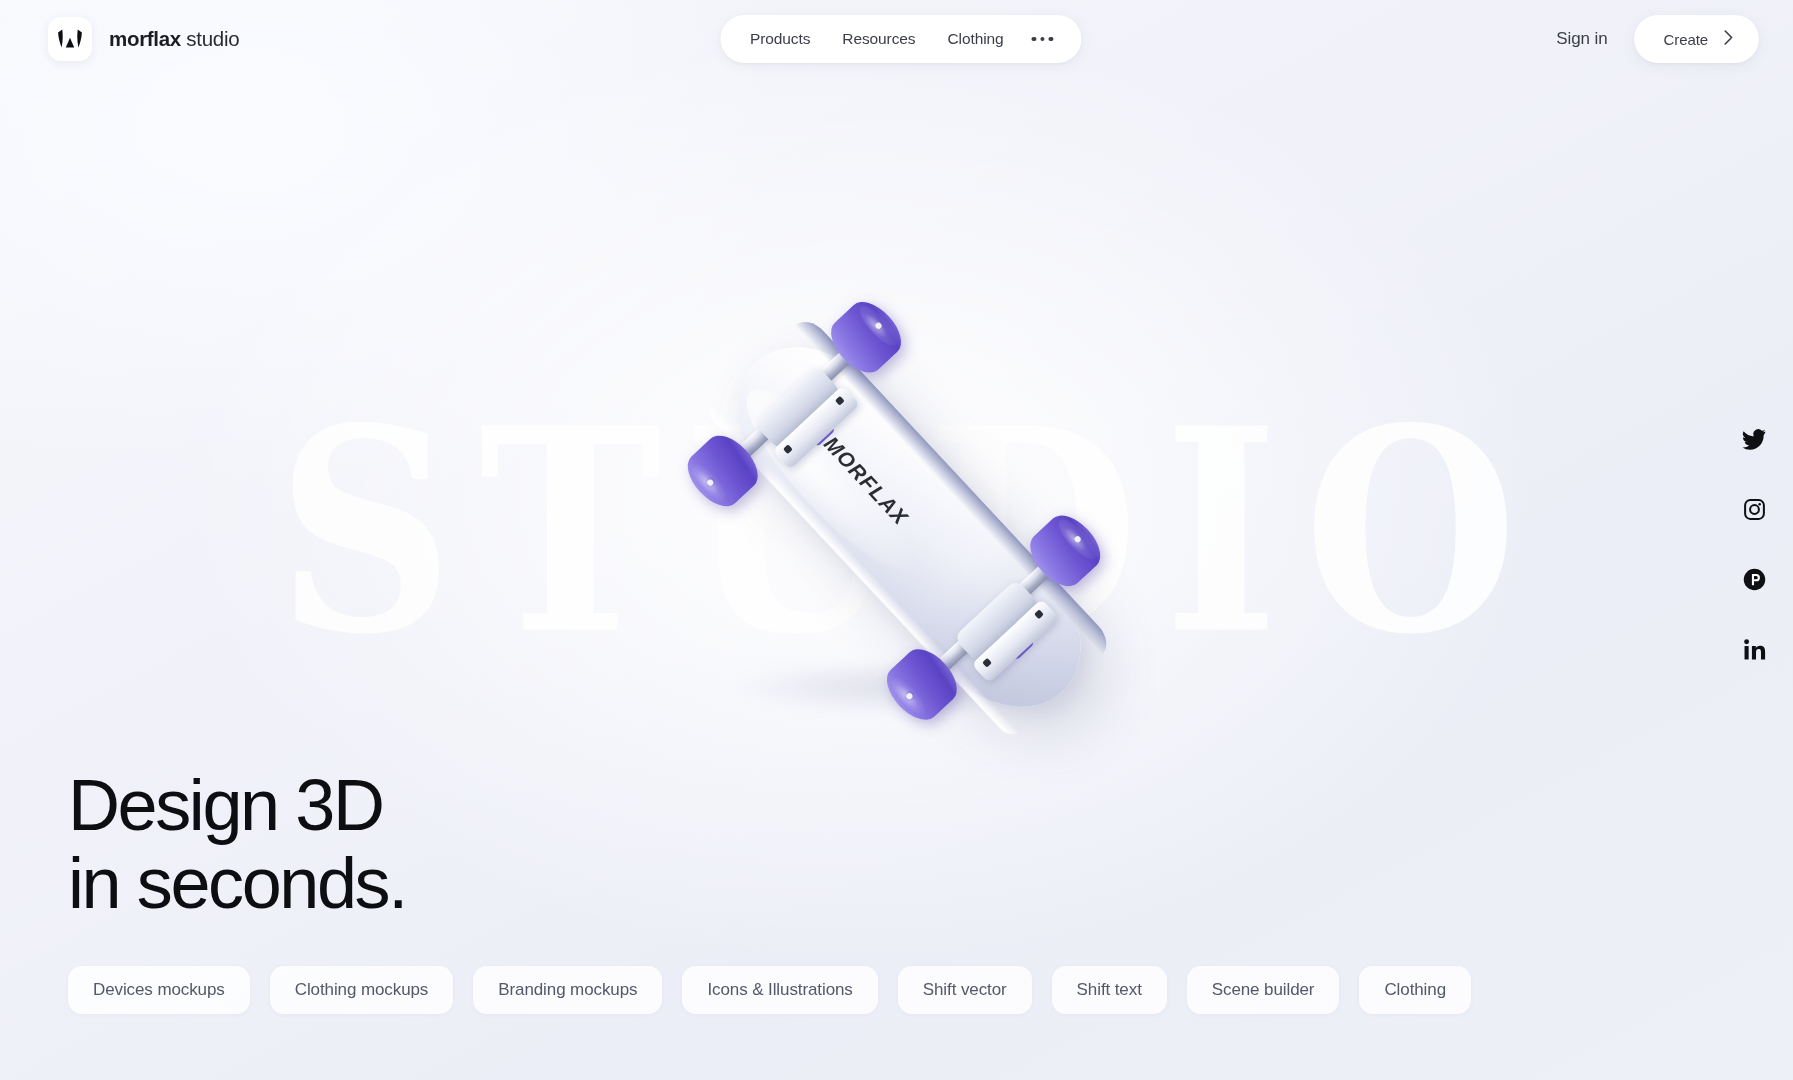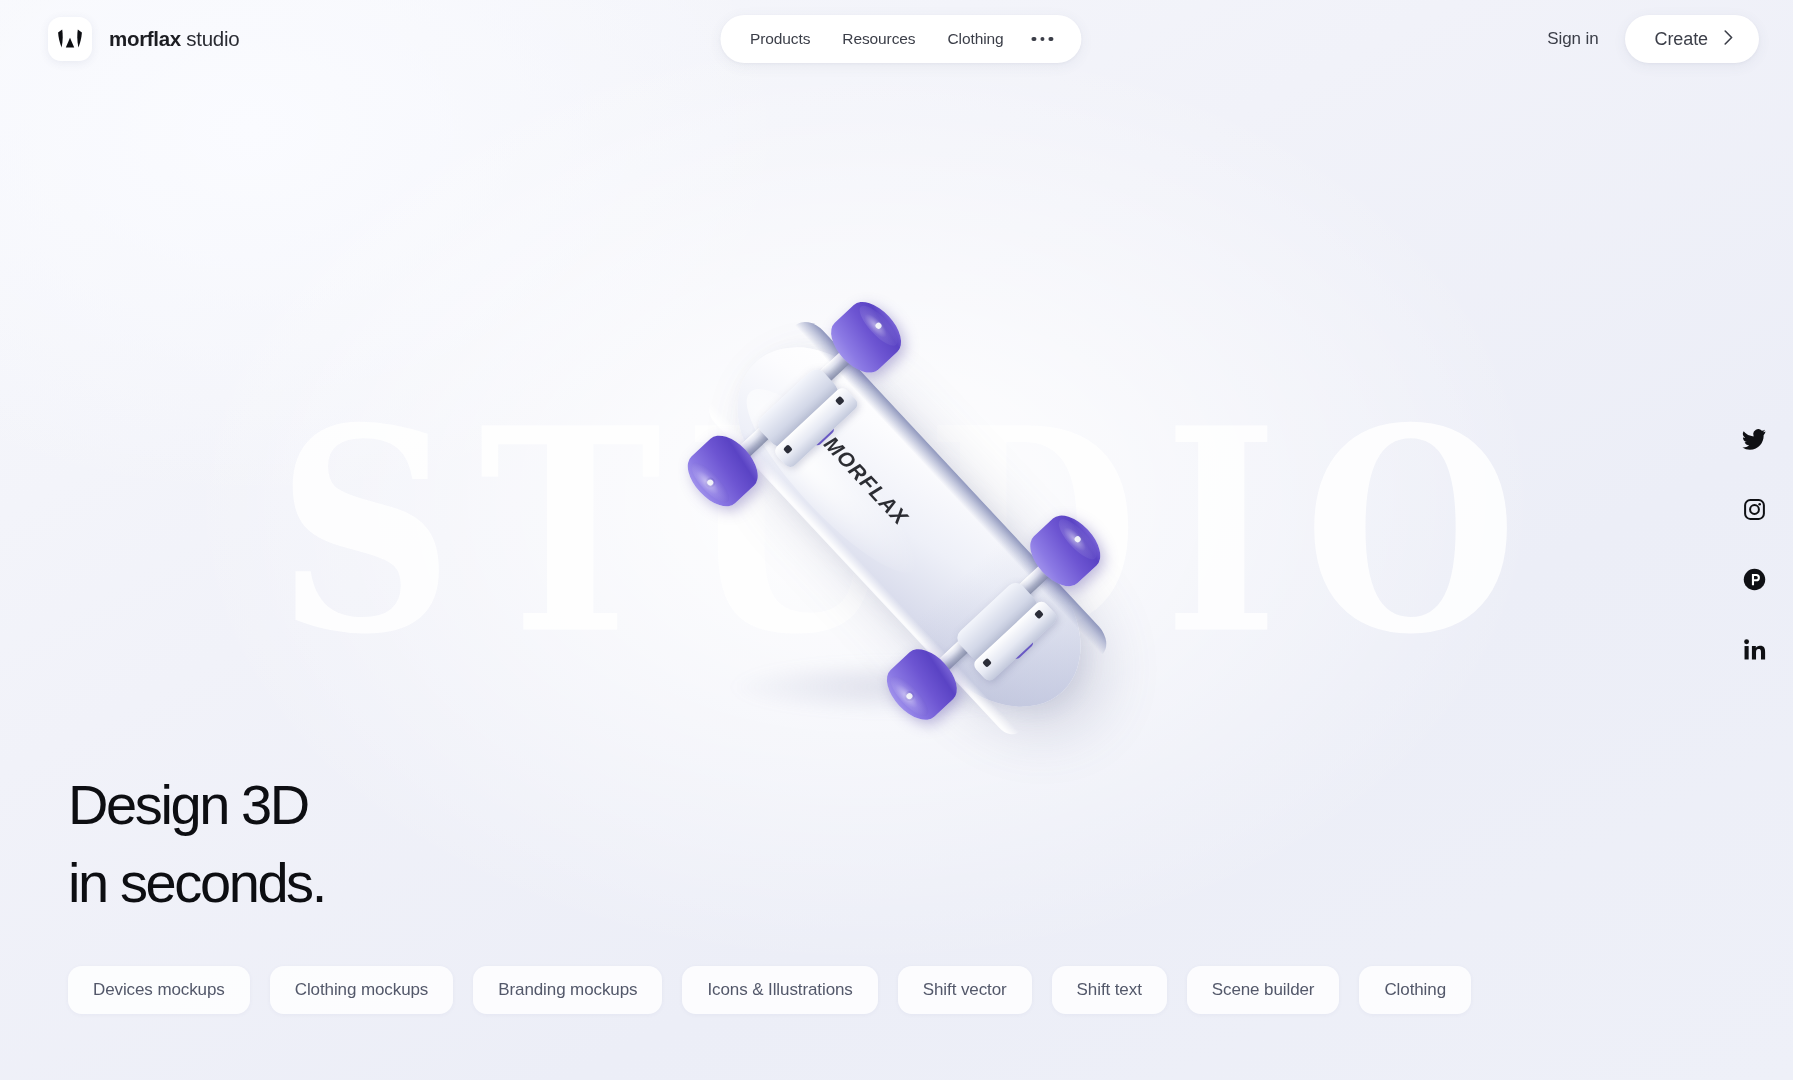--- a/index.html
+++ b/index.html
@@ -121,21 +121,21 @@
   }
   .create-btn {
     display: flex;
     align-items: center;
     gap: 16px;
     background: #ffffff;
     border: none;
     border-radius: 26px;
     height: 48px;
     padding: 0 26px 0 30px;
-    font-size: 18px;
+    font-size: 15px;
     font-family: inherit;
     color: #3b3e48;
     letter-spacing: -0.1px;
     cursor: pointer;
     white-space: nowrap;
     box-shadow: 0 3px 14px rgba(70,80,120,0.07), 0 1px 3px rgba(70,80,120,0.05);
   }
   .chev { display: block; }
 
   
@@ -347,21 +347,21 @@
   }
 
   
   .hero {
     position: absolute;
     left: 68px;
     top: 766px;
     z-index: 20;
   }
   .hero-title {
-    font-size: 56px;
+    font-size: 72px;
     line-height: 78px;
     font-weight: 400;
     letter-spacing: -2.4px;
     color: #0d0e12;
     white-space: nowrap;
   }
 
   
   .chips {
     position: absolute;

